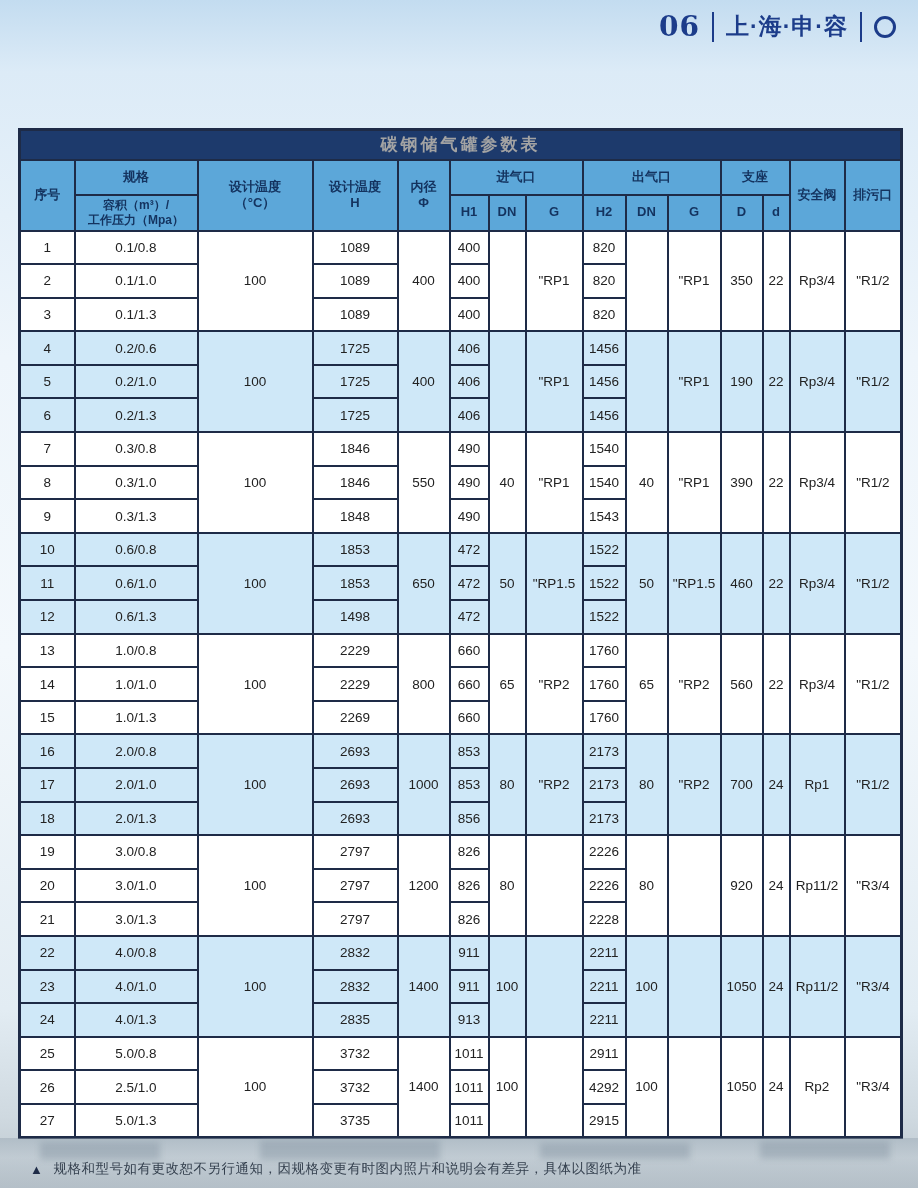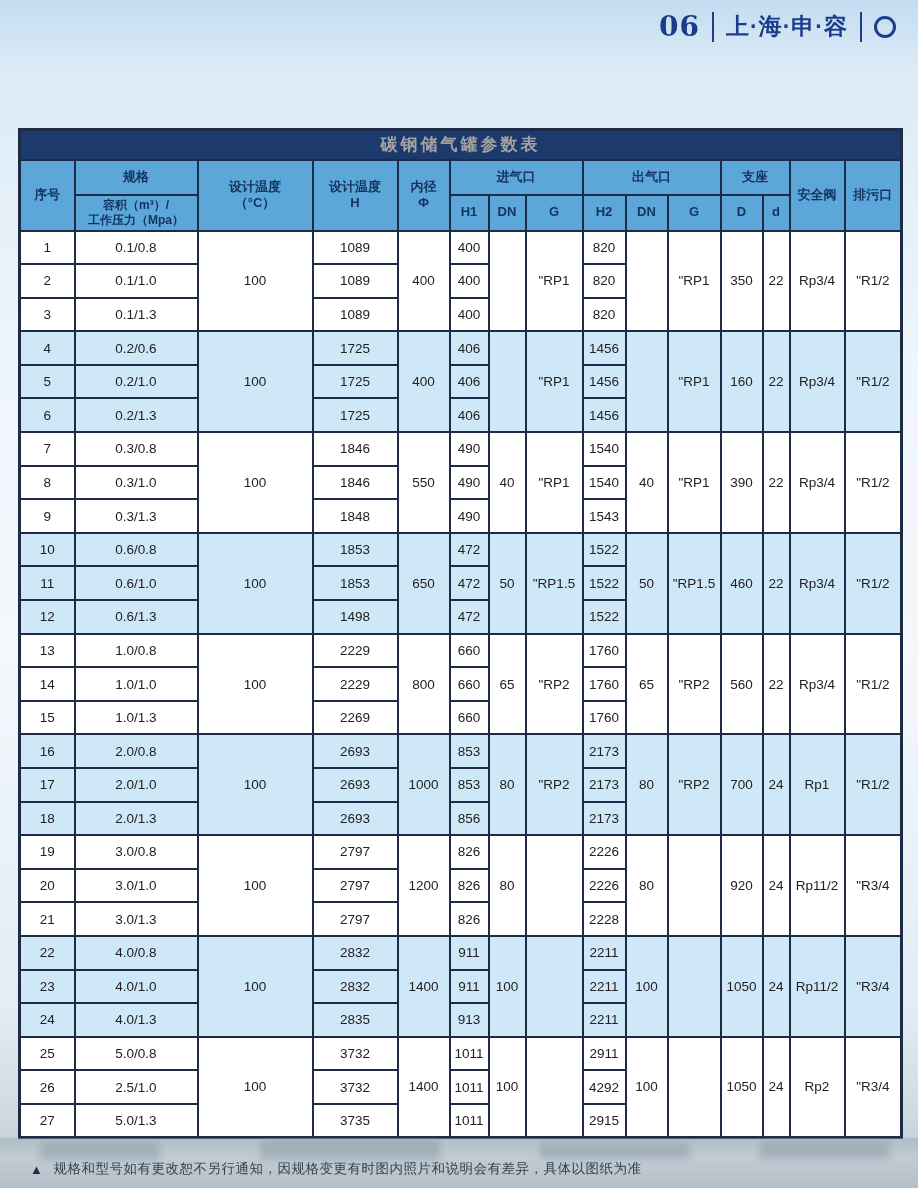--- a/index.html
+++ b/index.html
@@ -151,21 +151,21 @@
           <td>0.2/0.6</td>
           <td rowspan="3">100</td>
           <td>1725</td>
           <td rowspan="3">400</td>
           <td>406</td>
           <td rowspan="3"></td>
           <td rowspan="3">"RP1</td>
           <td>1456</td>
           <td rowspan="3"></td>
           <td rowspan="3">"RP1</td>
-          <td rowspan="3">160</td>
+          <td rowspan="3">190</td>
           <td rowspan="3">22</td>
           <td rowspan="3">Rp3/4</td>
           <td rowspan="3">"R1/2</td>
         </tr>
         <tr class="shaded">
           <td>5</td>
           <td>0.2/1.0</td>
           <td>1725</td>
           <td>406</td>
           <td>1456</td>

